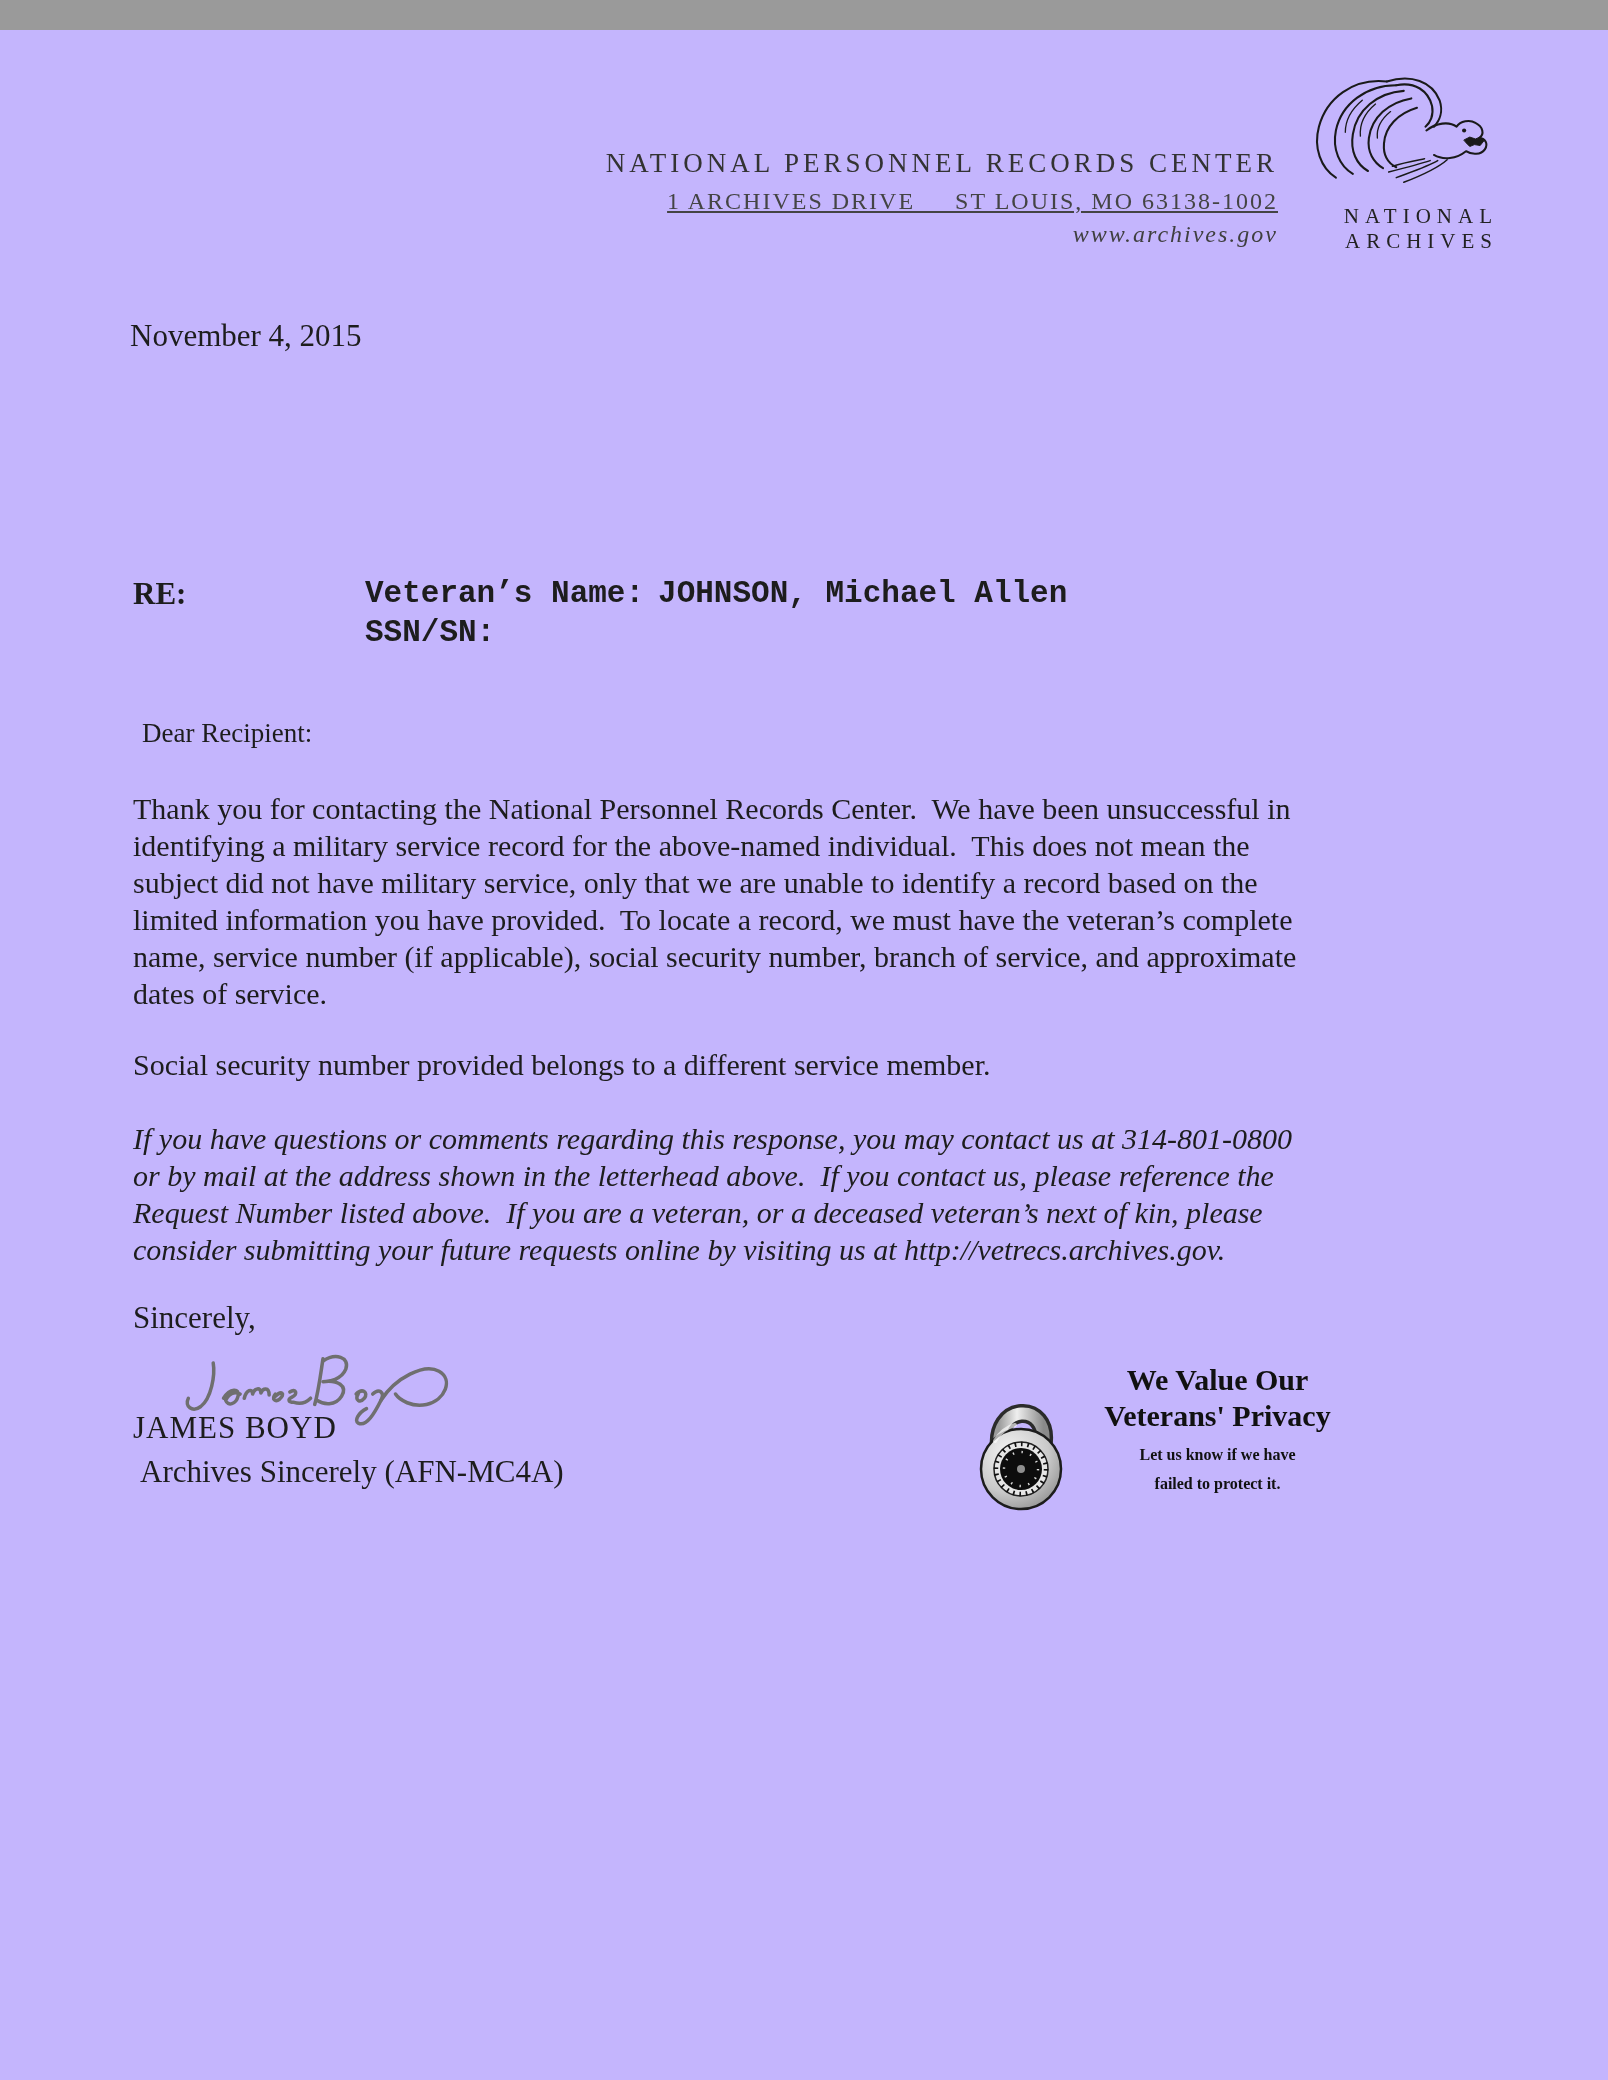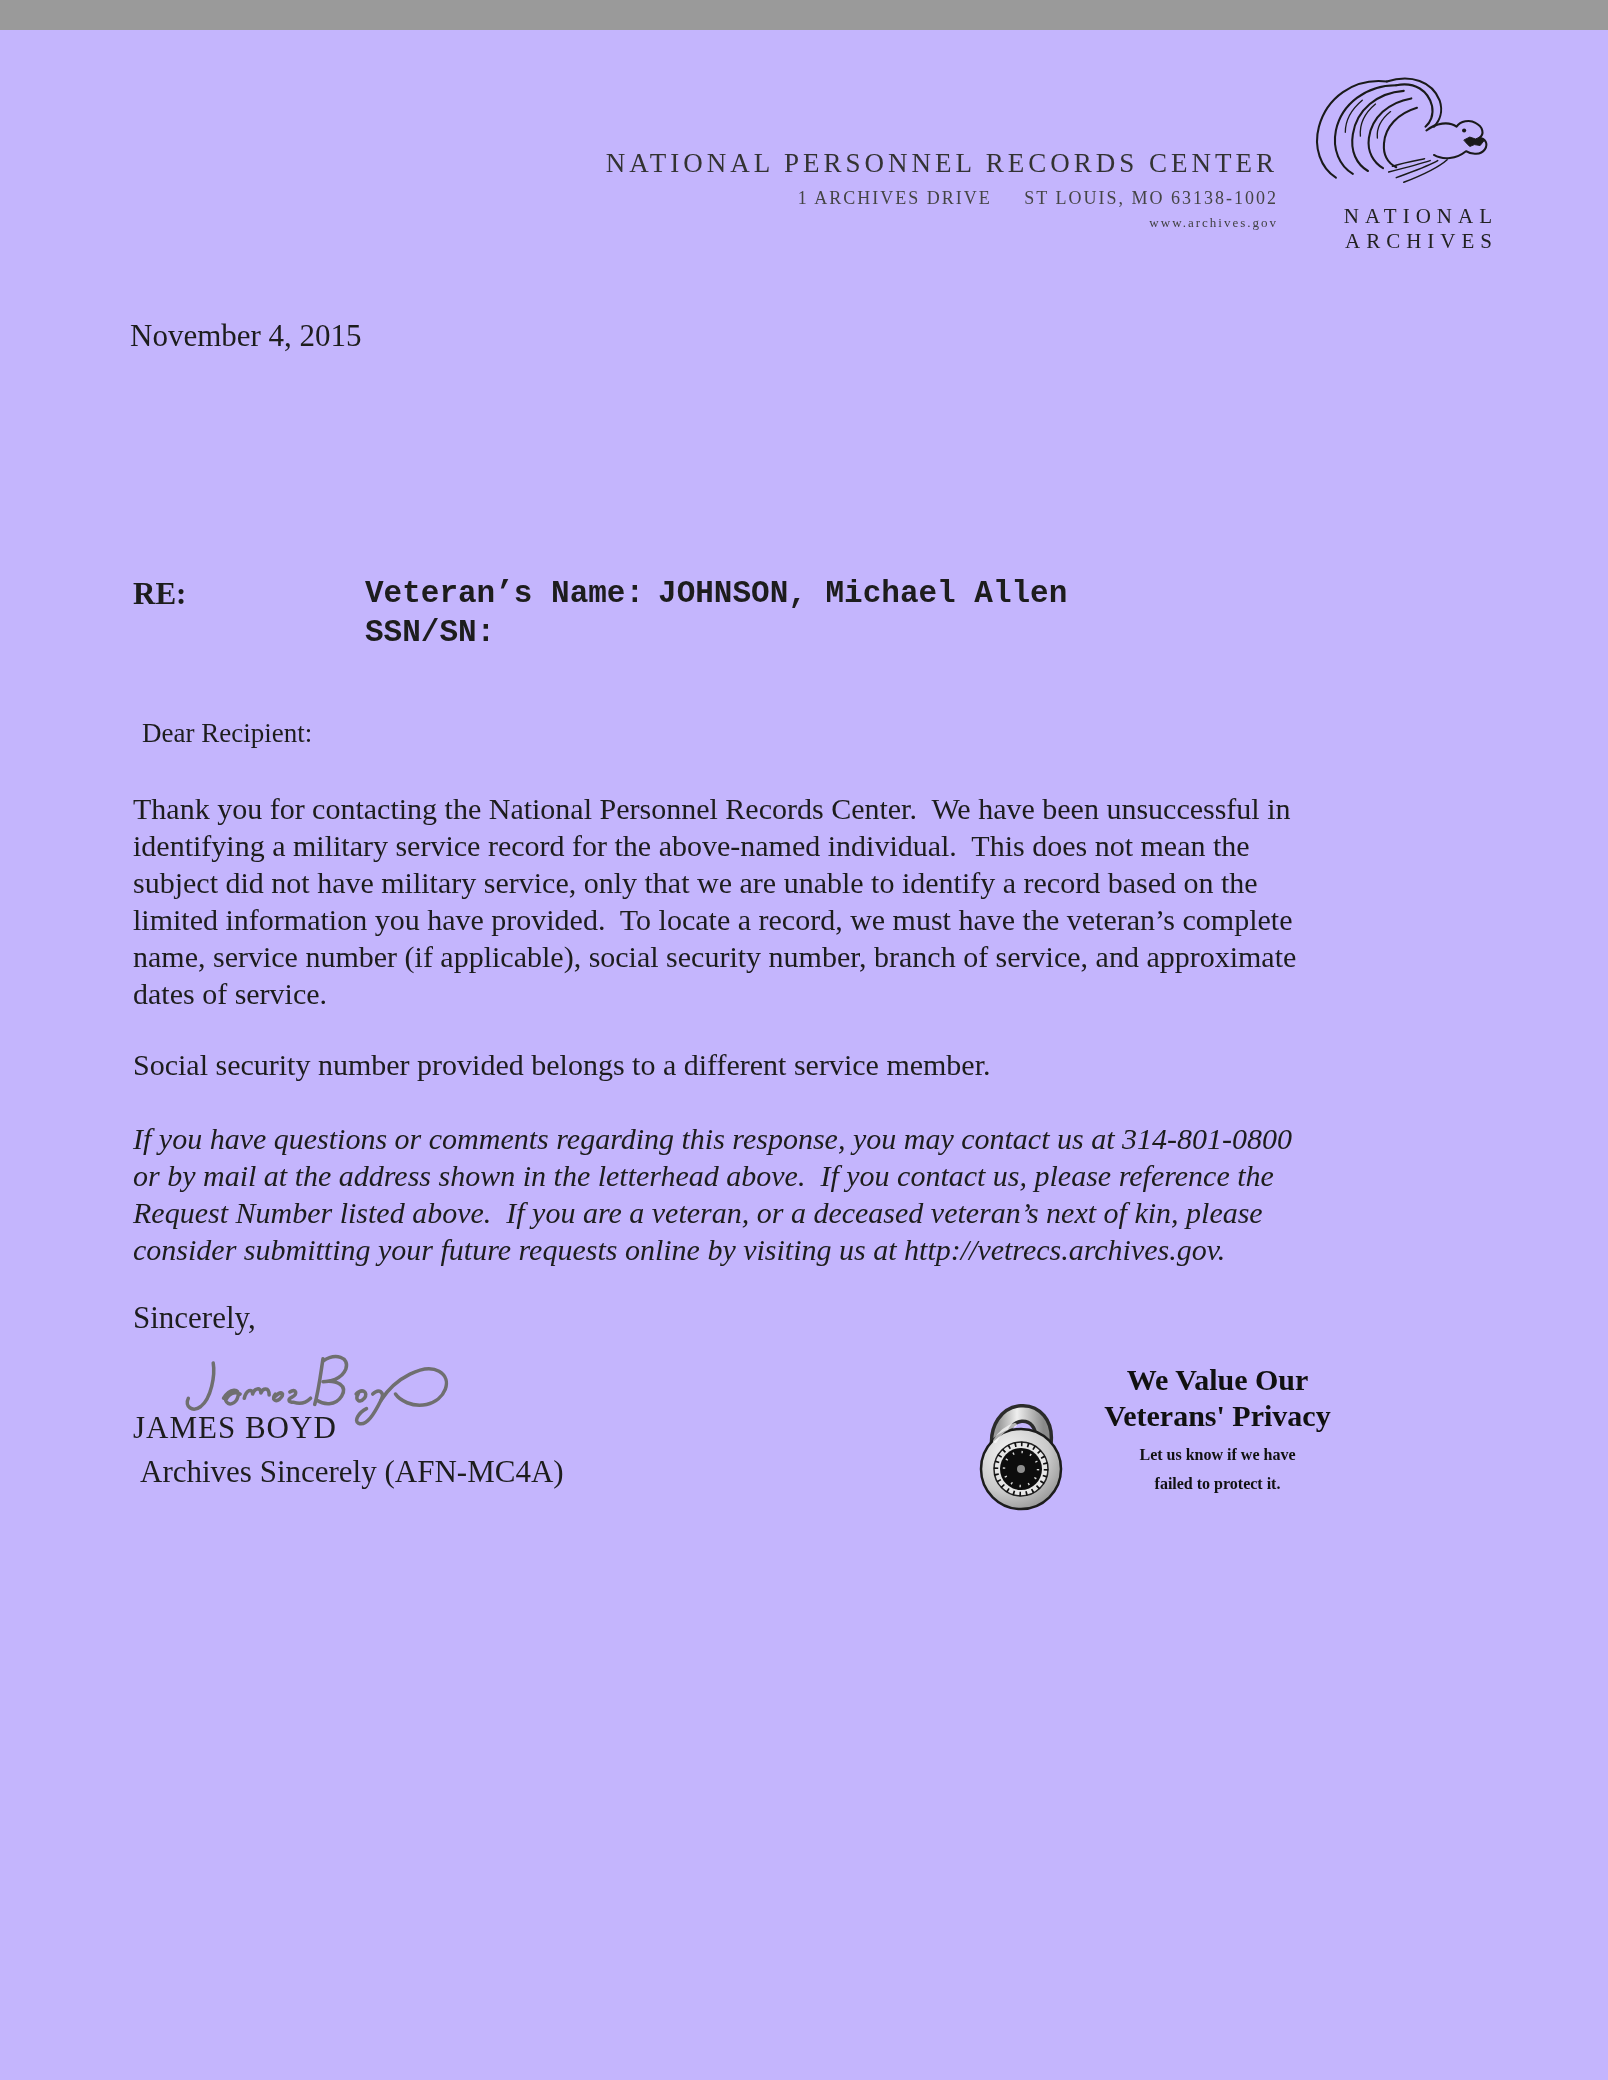--- a/index.html
+++ b/index.html
@@ -15,25 +15,25 @@
   
   .letterhead-text{
     position:absolute; top:118px; right:330px;
     text-align:right; color:#3a3a3a;
   }
   .org-name{
     font-size:27px; letter-spacing:4px; color:#333;
     font-weight:400; white-space:pre;
   }
   .letterhead-address{
-    margin-top:9px; font-size:18px; letter-spacing:2px;
-    color:#444; white-space:pre;
+    margin-top:9px; font-size:24px; letter-spacing:2px;
+    color:#444; white-space:pre;text-decoration:underline;
   }
   .letterhead-website{
-    margin-top:6px; font-size:13px; 
+    margin-top:6px; font-size:24px; font-style:italic;
     letter-spacing:2px; color:#3f3f3f;
   }
   .na-logo{
     position:absolute; left:1302px; top:42px; width:196px;
     text-align:right; color:#222;
   }
   .na-logo svg{display:block; margin:0 auto;}
   .logo-word{font-size:21px; letter-spacing:6px; line-height:25px;}
   
   .date-line{position:absolute; left:130px; top:288px; font-size:31px;}

